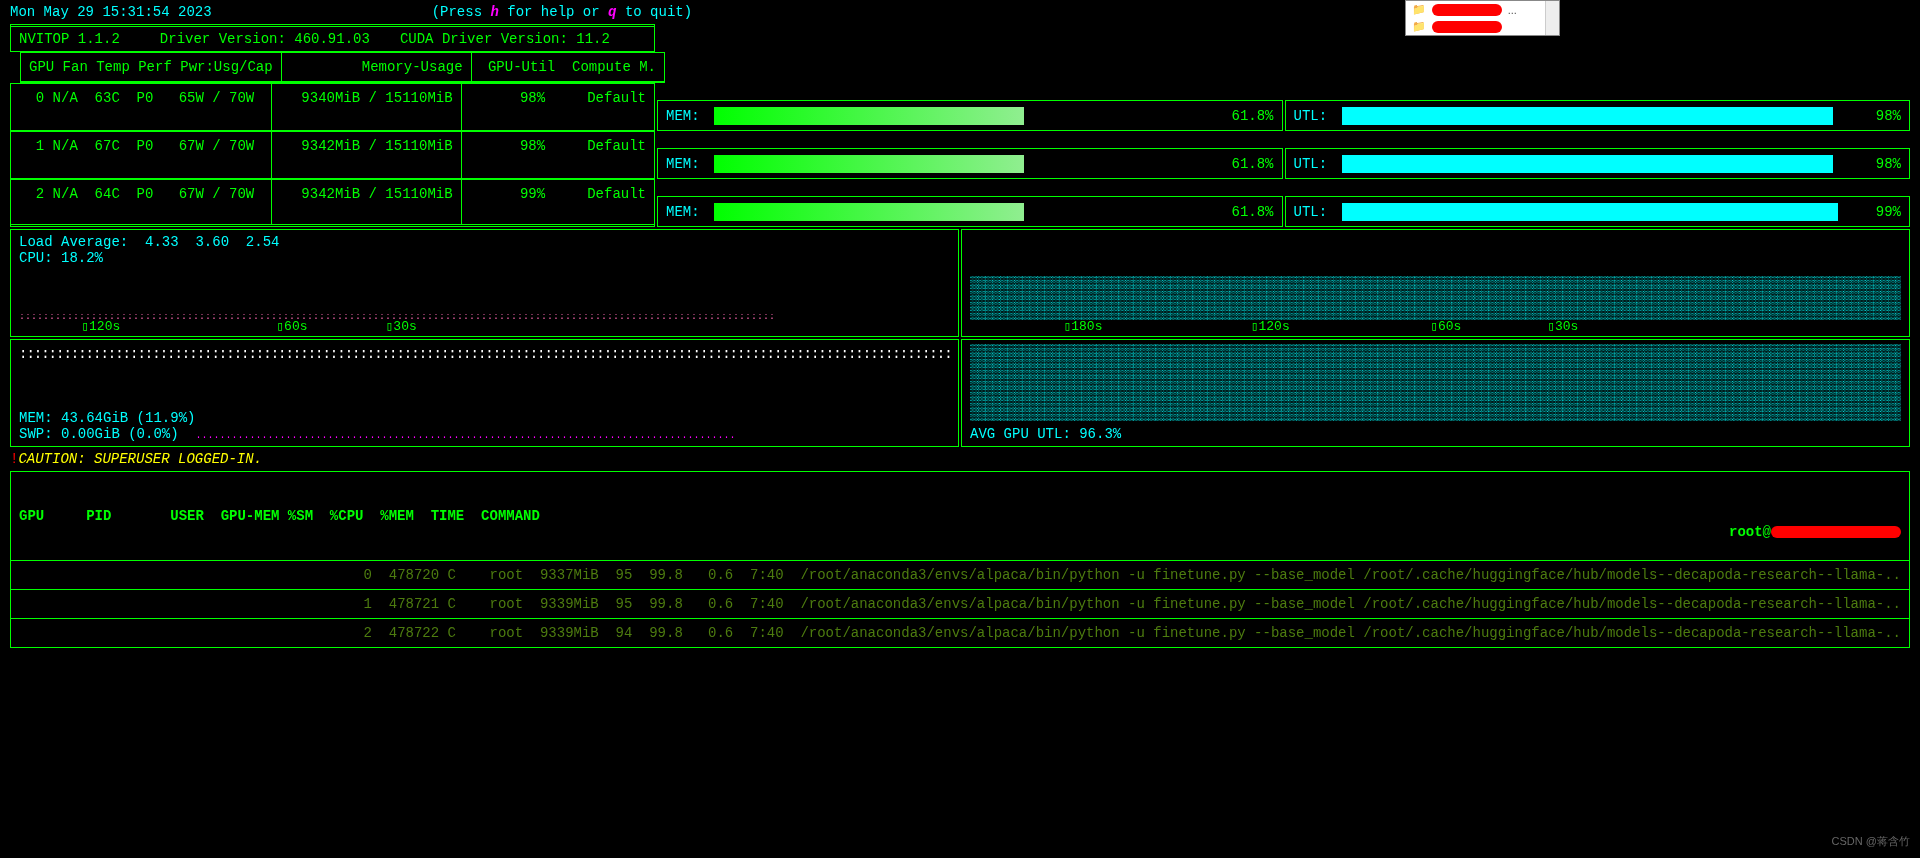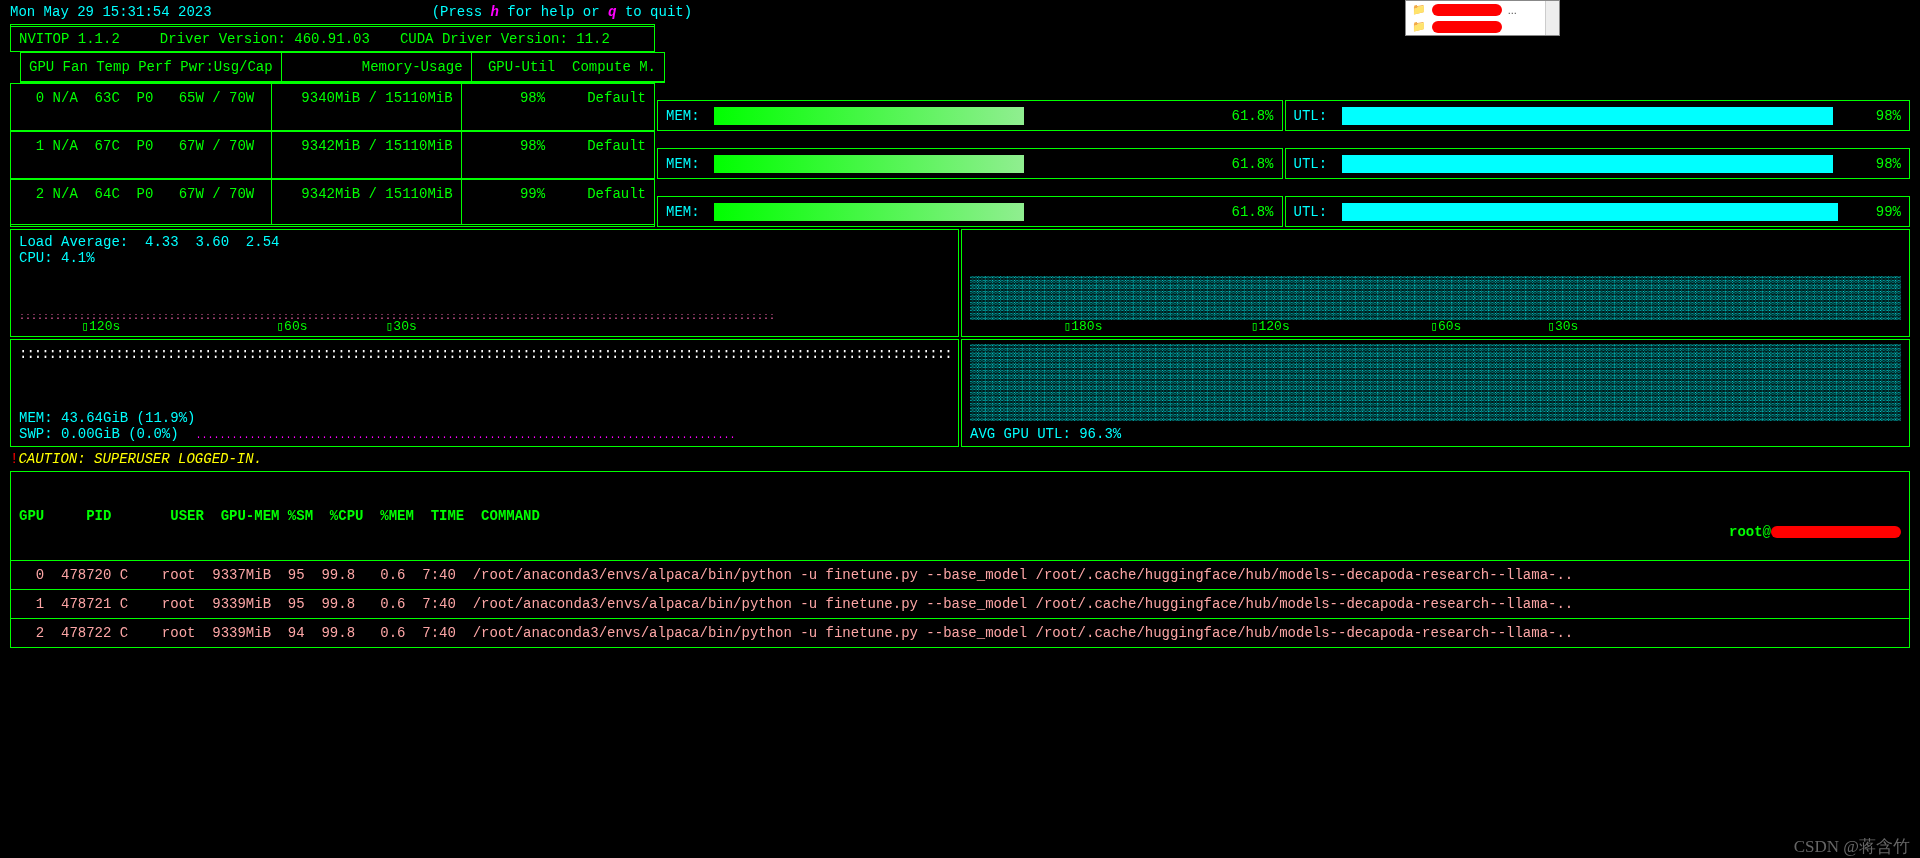--- a/index.html
+++ b/index.html
@@ -155,21 +155,22 @@
     padding: 4px 8px;
     border-bottom: 1px solid #00ff00;
     white-space: pre;
     display: flex;
     justify-content: space-between;
   }
   .proc-row {
     padding: 6px 8px;
     border-bottom: 1px solid #00ff00;
     white-space: pre;
-    color: #fca5a5;
+    color: #4d7c0f;
+    text-align: right;
   }
   .proc-row:last-child { border-bottom: none; }
   
   .redact {
     background: #ff0000;
     display: inline-block;
     height: 12px;
     border-radius: 6px;
     vertical-align: middle;
   }
@@ -197,25 +198,25 @@
     position: absolute;
     right: 0; top: 0; bottom: 0;
     width: 14px;
     background: #eee;
     border-left: 1px solid #ccc;
   }
   .folder-icon { color: #6eb5e5; }
   
   .watermark {
     position: absolute;
-    bottom: 0;
+    bottom: 9px;
     right: 10px;
     color: #666;
-    font-size: 17px;
-    font-family: Liberation Serif, serif;
+    font-size: 11px;
+    font-family: Liberation Sans, sans-serif;
   }
 </style>
 </head>
 <body>
 
 <div class="topbar">
   <span class="cyan">Mon May 29 15:31:54 2023</span>
   <span class="help cyan">
     <span>(Press </span><span class="magenta key">h</span><span> for help or </span><span class="magenta key">q</span><span> to quit)</span>
   </span>
@@ -339,21 +340,21 @@
           <span class="bar-pct">99%</span>
         </div>
       </div>
     </div>
     </div>
   </div>
 
 <div class="charts-row" style="margin-top:2px">
   <div class="chart-box">
     <div class="chart-label"><span class="cyan">Load Average:</span><span class="cyan">  4.33  3.60  2.54</span></div>
-    <div class="chart-label cyan">CPU: 4.1%</div>
+    <div class="chart-label cyan">CPU: 18.2%</div>
     <div style="height:54px;position:relative">
       <div class="dotted-line" style="position:absolute;bottom:0;left:0;right:0">::::::::::::::::::::::::::::::::::::::::::::::::::::::::::::::::::::::::::::::::::::::::::::::::::::::::::::::::::::::::::::::</div>
     </div>
     <div class="time-axis" style="bottom:2px;left:0;right:0;text-align:left">         ▯120s                    ▯60s          ▯30s</div>
   </div>
   <div class="chart-box">
     <div style="height:42px"></div>
     <div class="mem-pattern">▒▒▒▒▒▒▒▒▒▒▒▒▒▒▒▒▒▒▒▒▒▒▒▒▒▒▒▒▒▒▒▒▒▒▒▒▒▒▒▒▒▒▒▒▒▒▒▒▒▒▒▒▒▒▒▒▒▒▒▒▒▒▒▒▒▒▒▒▒▒▒▒▒▒▒▒▒▒▒▒▒▒▒▒▒▒▒▒▒▒▒▒▒▒▒▒▒▒▒▒▒▒▒▒▒▒▒▒▒▒▒▒▒▒▒▒▒▒▒▒▒▒▒▒▒▒▒▒▒▒▒▒▒▒▒▒▒▒▒▒▒▒▒▒▒▒▒▒▒▒▒▒▒▒▒▒▒▒▒▒▒▒▒▒▒▒▒▒▒▒▒▒▒▒▒▒▒▒▒▒</div>
     <div class="mem-pattern">▒▒▒▒▒▒▒▒▒▒▒▒▒▒▒▒▒▒▒▒▒▒▒▒▒▒▒▒▒▒▒▒▒▒▒▒▒▒▒▒▒▒▒▒▒▒▒▒▒▒▒▒▒▒▒▒▒▒▒▒▒▒▒▒▒▒▒▒▒▒▒▒▒▒▒▒▒▒▒▒▒▒▒▒▒▒▒▒▒▒▒▒▒▒▒▒▒▒▒▒▒▒▒▒▒▒▒▒▒▒▒▒▒▒▒▒▒▒▒▒▒▒▒▒▒▒▒▒▒▒▒▒▒▒▒▒▒▒▒▒▒▒▒▒▒▒▒▒▒▒▒▒▒▒▒▒▒▒▒▒▒▒▒▒▒▒▒▒▒▒▒▒▒▒▒▒▒▒▒▒</div>
     <div class="mem-pattern">▒▒▒▒▒▒▒▒▒▒▒▒▒▒▒▒▒▒▒▒▒▒▒▒▒▒▒▒▒▒▒▒▒▒▒▒▒▒▒▒▒▒▒▒▒▒▒▒▒▒▒▒▒▒▒▒▒▒▒▒▒▒▒▒▒▒▒▒▒▒▒▒▒▒▒▒▒▒▒▒▒▒▒▒▒▒▒▒▒▒▒▒▒▒▒▒▒▒▒▒▒▒▒▒▒▒▒▒▒▒▒▒▒▒▒▒▒▒▒▒▒▒▒▒▒▒▒▒▒▒▒▒▒▒▒▒▒▒▒▒▒▒▒▒▒▒▒▒▒▒▒▒▒▒▒▒▒▒▒▒▒▒▒▒▒▒▒▒▒▒▒▒▒▒▒▒▒▒▒▒</div>

